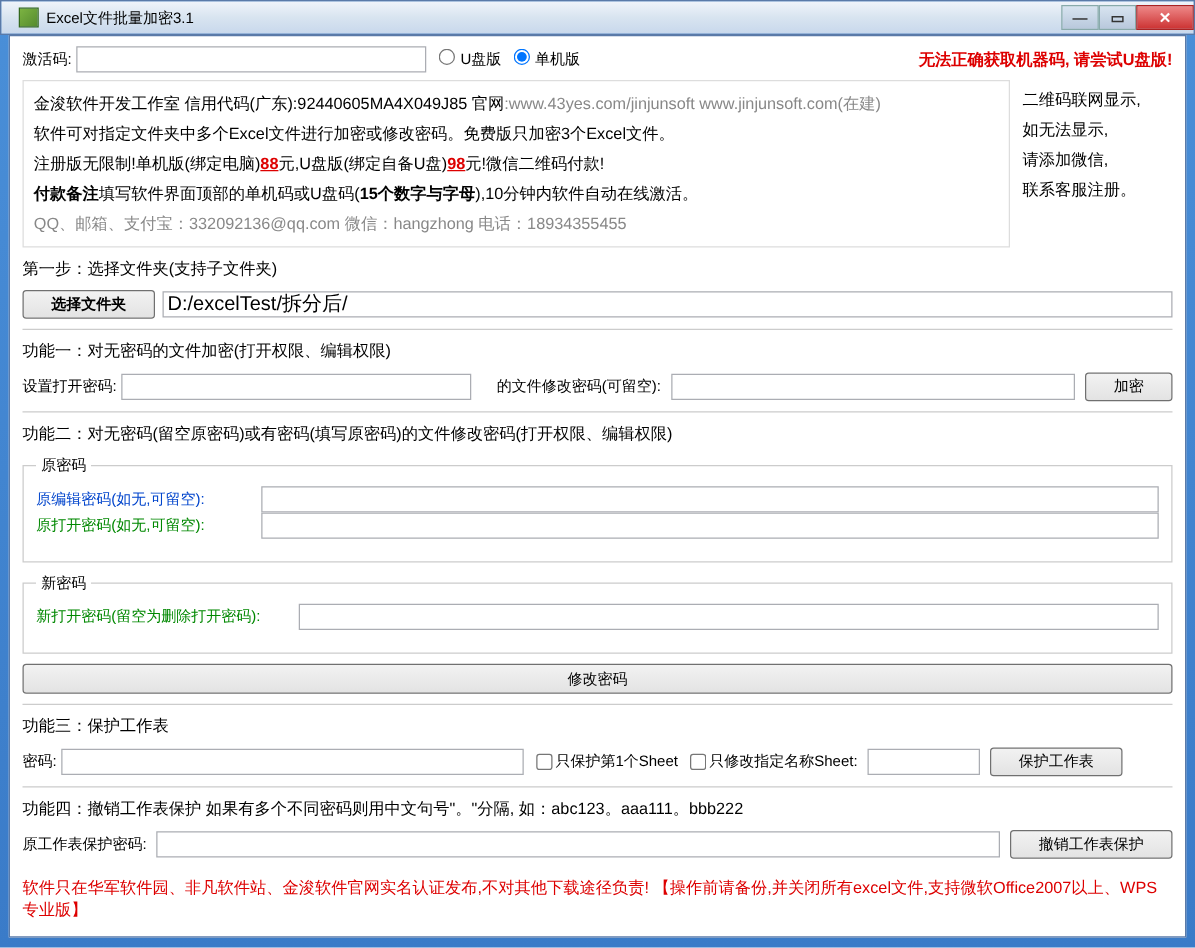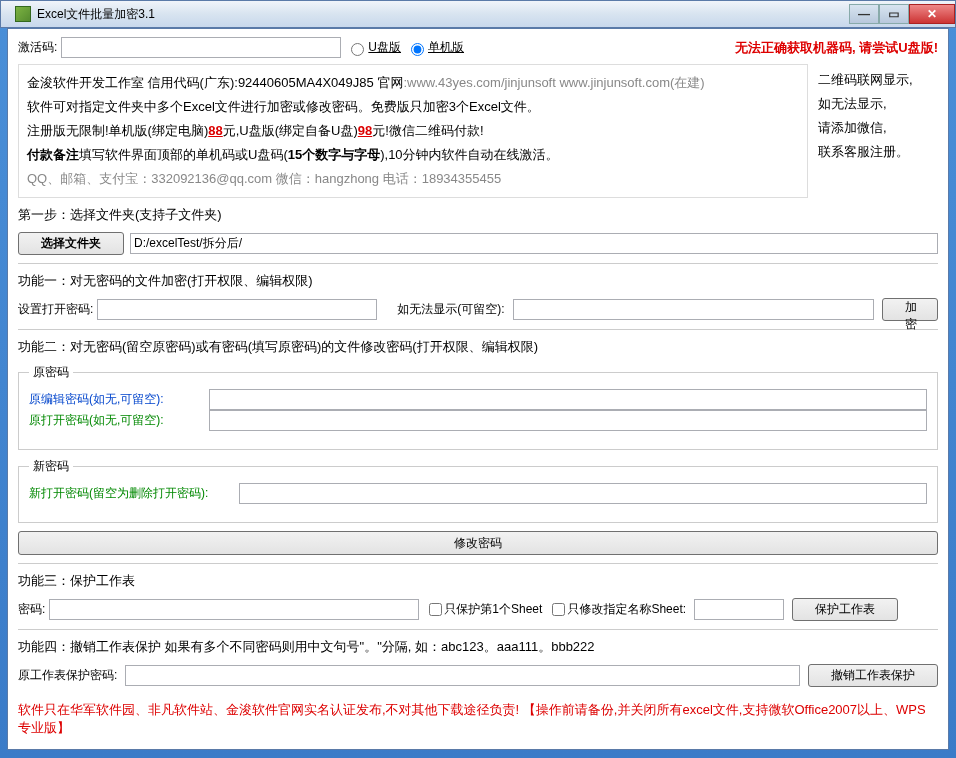--- a/index.html
+++ b/index.html
@@ -10,25 +10,25 @@
 .winbtns { display: flex; height: 20px; }
 .winbtn { width: 30px; height: 20px; display: flex; align-items: center; justify-content: center; font-family: Arial; font-weight: bold; font-size: 12px; cursor: pointer; }
 .winbtn.min, .winbtn.max { background: linear-gradient(to bottom, #d8e4f0, #b8c8dc); border: 1px solid #8aa; color: #333; }
 .winbtn.close { width: 46px; background: linear-gradient(to bottom, #e88, #c33); color: #fff; border: 1px solid #a22; }
 .client { background: #fff; margin: 0 7px 7px 7px; height: 722px; border: 1px solid #5a7aa8; position: relative; }
 .tabbar { height: 24px; border-bottom: 1px solid #aaa; display: flex; background: #f4f4f4; }
 .tab { padding: 3px 12px; border: 1px solid #aaa; border-bottom: none; background: #fff; margin-left: 2px; margin-top: 2px; font-size: 12px; }
 .content { padding: 8px 10px; }
 .row { display: flex; align-items: center; margin-bottom: 6px; }
 .row label { white-space: nowrap; }
-input[type=text] { border: 1px solid #abadb3; height: 21px; padding: 1px 3px; font-size: 12px; font-family: inherit; }
+input[type=text] { border: 1px solid #abadb3; height: 21px; padding: 1px 3px; font-size: 16px; font-family: inherit; }
 button { border: 1px solid #707070; background: linear-gradient(to bottom, #f2f2f2, #e3e3e3); height: 23px; padding: 0 22px; font-size: 12px; font-family: Liberation Mono, monospace; cursor: pointer; border-radius: 3px; }
 .activation-row { display: flex; align-items: center; margin-bottom: 6px; }
 .activation-row input.code { flex: 0 0 280px; margin-left: 4px; }
-.radio-group { margin-left: 10px; display: flex; align-items: flex-end; gap: 4px; text-decoration: underline; }
+.radio-group { margin-left: 10px; display: flex; align-items: flex-start; gap: 4px; }
 .err-msg { color: #d00; font-weight: bold; margin-left: auto; font-size: 13px; }
 .info-panel { display: flex; gap: 10px; margin-bottom: 8px; }
 .info-left { flex: 1; border: 1px solid #ddd; padding: 6px 8px; line-height: 24px; font-size: 13px; background: #fff; }
 .info-left .grey { color: #888; }
 .info-left .red { color: #d00; font-weight: bold; text-decoration: underline; }
 .info-right { width: 120px; line-height: 24px; font-size: 13px; padding-top: 4px; }
 hr { border: none; border-top: 1px solid #ccc; margin: 8px 0; }
 .section-title { margin-bottom: 8px; font-size: 13px; }
 .btn-bold { font-weight: bold; }
 fieldset { border: 1px solid #ccc; padding: 8px 10px 10px 10px; margin-bottom: 8px; }
@@ -94,23 +94,23 @@
       <button class="btn-bold">选择文件夹</button>
       <input type="text" style="flex: 1 1 0%; margin-left: 6px;" value="D:/excelTest/拆分后/">
     </div>
 
     <hr>
 
     <div class="section-title">功能一：对无密码的文件加密(打开权限、编辑权限)</div>
     <div class="row">
       <label>设置打开密码:</label>
       <input type="text" style="width: 280px; margin-left: 4px;">
-      <label style="margin-left:20px">如无法显示(可留空):</label>
+      <label style="margin-left:20px">的文件修改密码(可留空):</label>
       <input type="text" style="flex: 1 1 0%; margin: 0px 8px;">
-      <button style="width:56px">加密</button>
+      <button style="width:70px">加密</button>
     </div>
 
     <hr>
 
     <div class="section-title">功能二：对无密码(留空原密码)或有密码(填写原密码)的文件修改密码(打开权限、编辑权限)</div>
     <fieldset>
       <legend>原密码</legend>
       <div class="pwrow" style="margin-bottom:0">
           <label class="blue">原编辑密码(如无,可留空):</label>
           <input type="text" style="">

